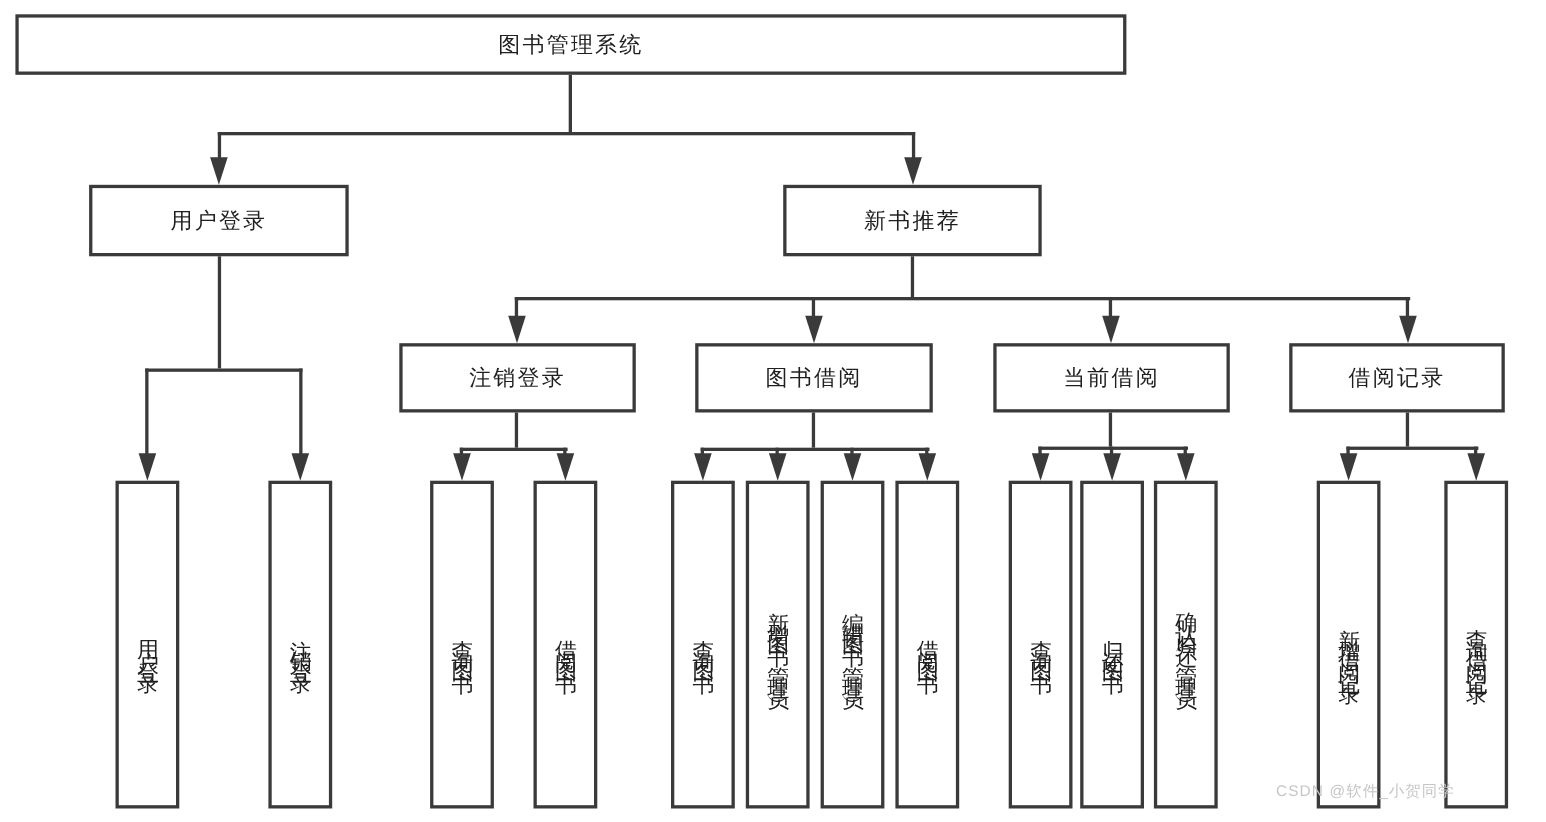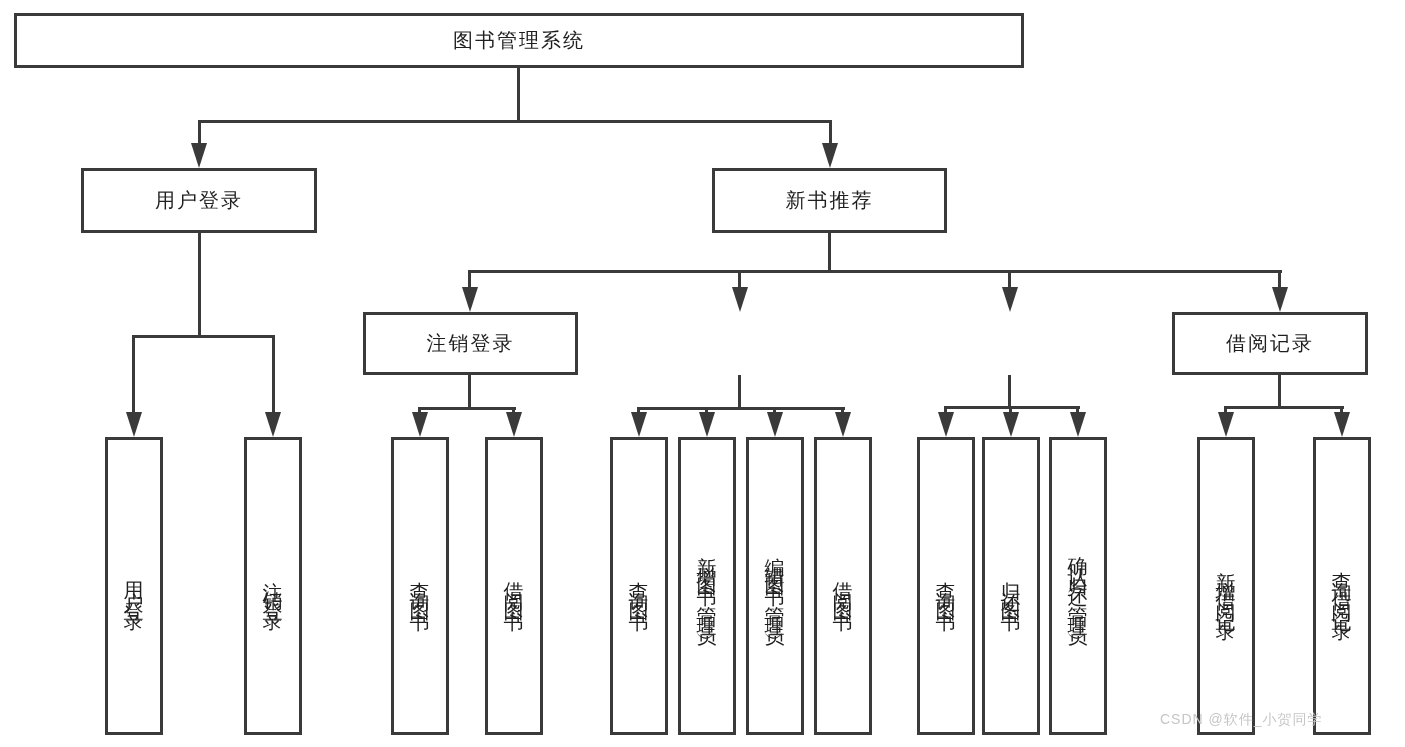--- a/index.html
+++ b/index.html
@@ -72,21 +72,27 @@
   </div>
 
   <div class="node" style="left:712px; top:168px; width:235px; height:65px;">
     <span class="label">新书推荐</span>
   </div>
 
   <div class="node" style="left:363px; top:312px; width:215px; height:63px;">
     <span class="label">注销登录</span>
   </div>
 
-
+  <div class="node" style="left:632px; top:312px; width:216px; height:63px;">
+    <span class="label">图书借阅</span>
+  </div>
+
+  <div class="node" style="left:903px; top:312px; width:215px; height:63px;">
+    <span class="label">当前借阅</span>
+  </div>
 
   <div class="node" style="left:1172px; top:312px; width:196px; height:63px;">
     <span class="label">借阅记录</span>
   </div>
 
   <div class="node leaf" style="left:105px; top:437px; width:58px; height:298px;">
     <span class="label">用户登录</span>
   </div>
 
   <div class="node leaf" style="left:244px; top:437px; width:58px; height:298px;">

